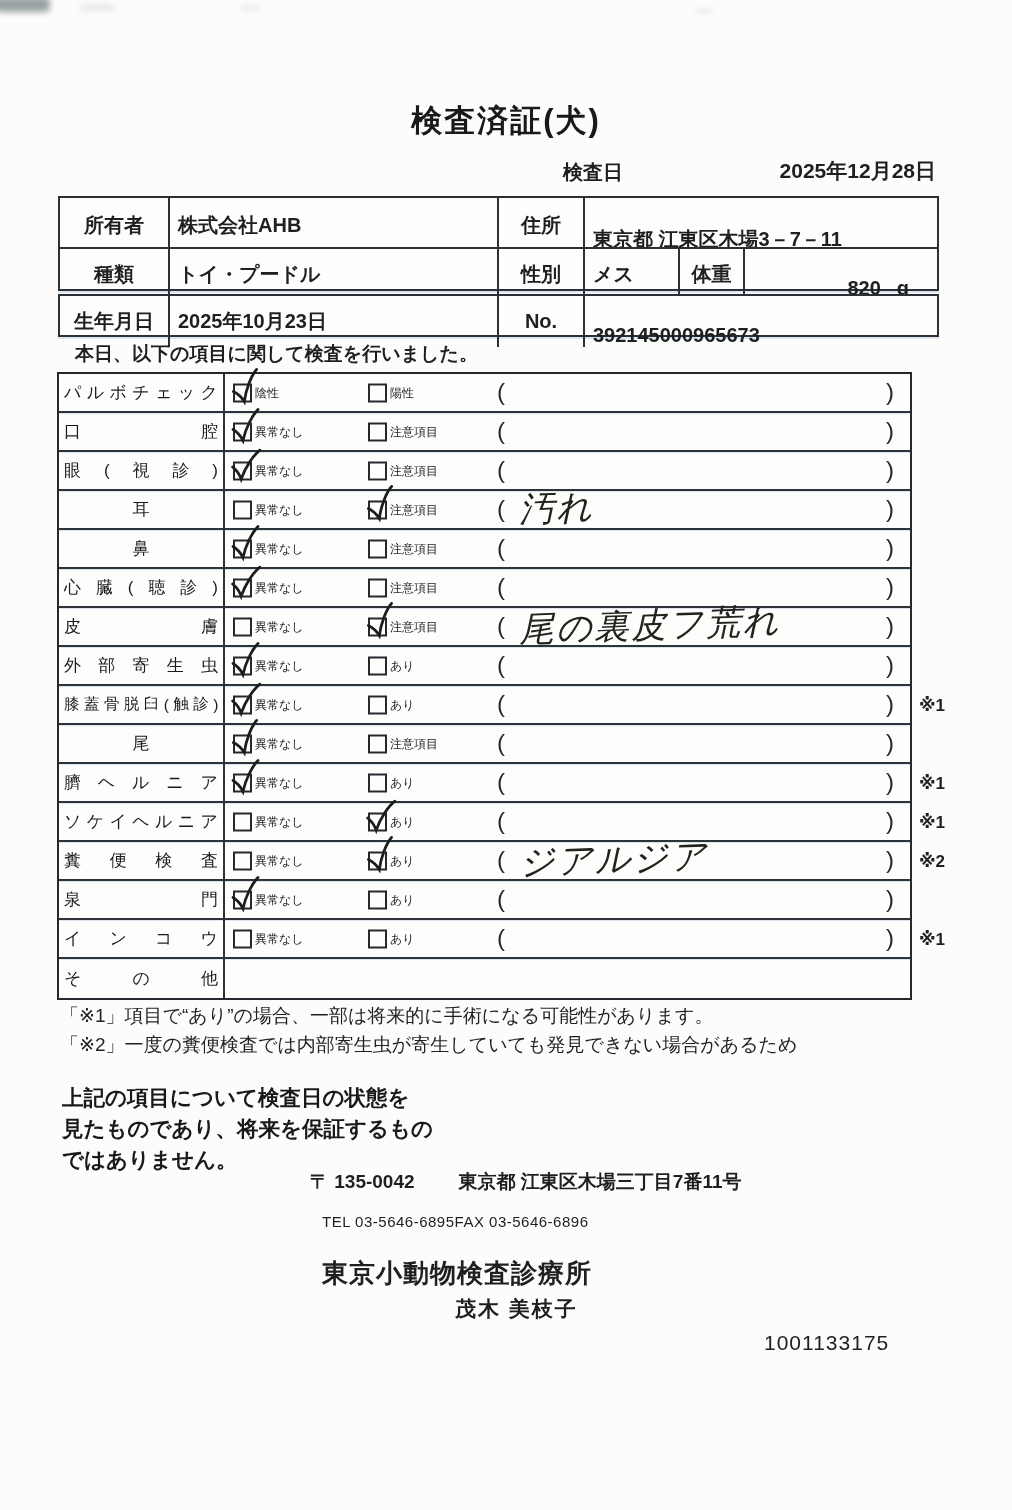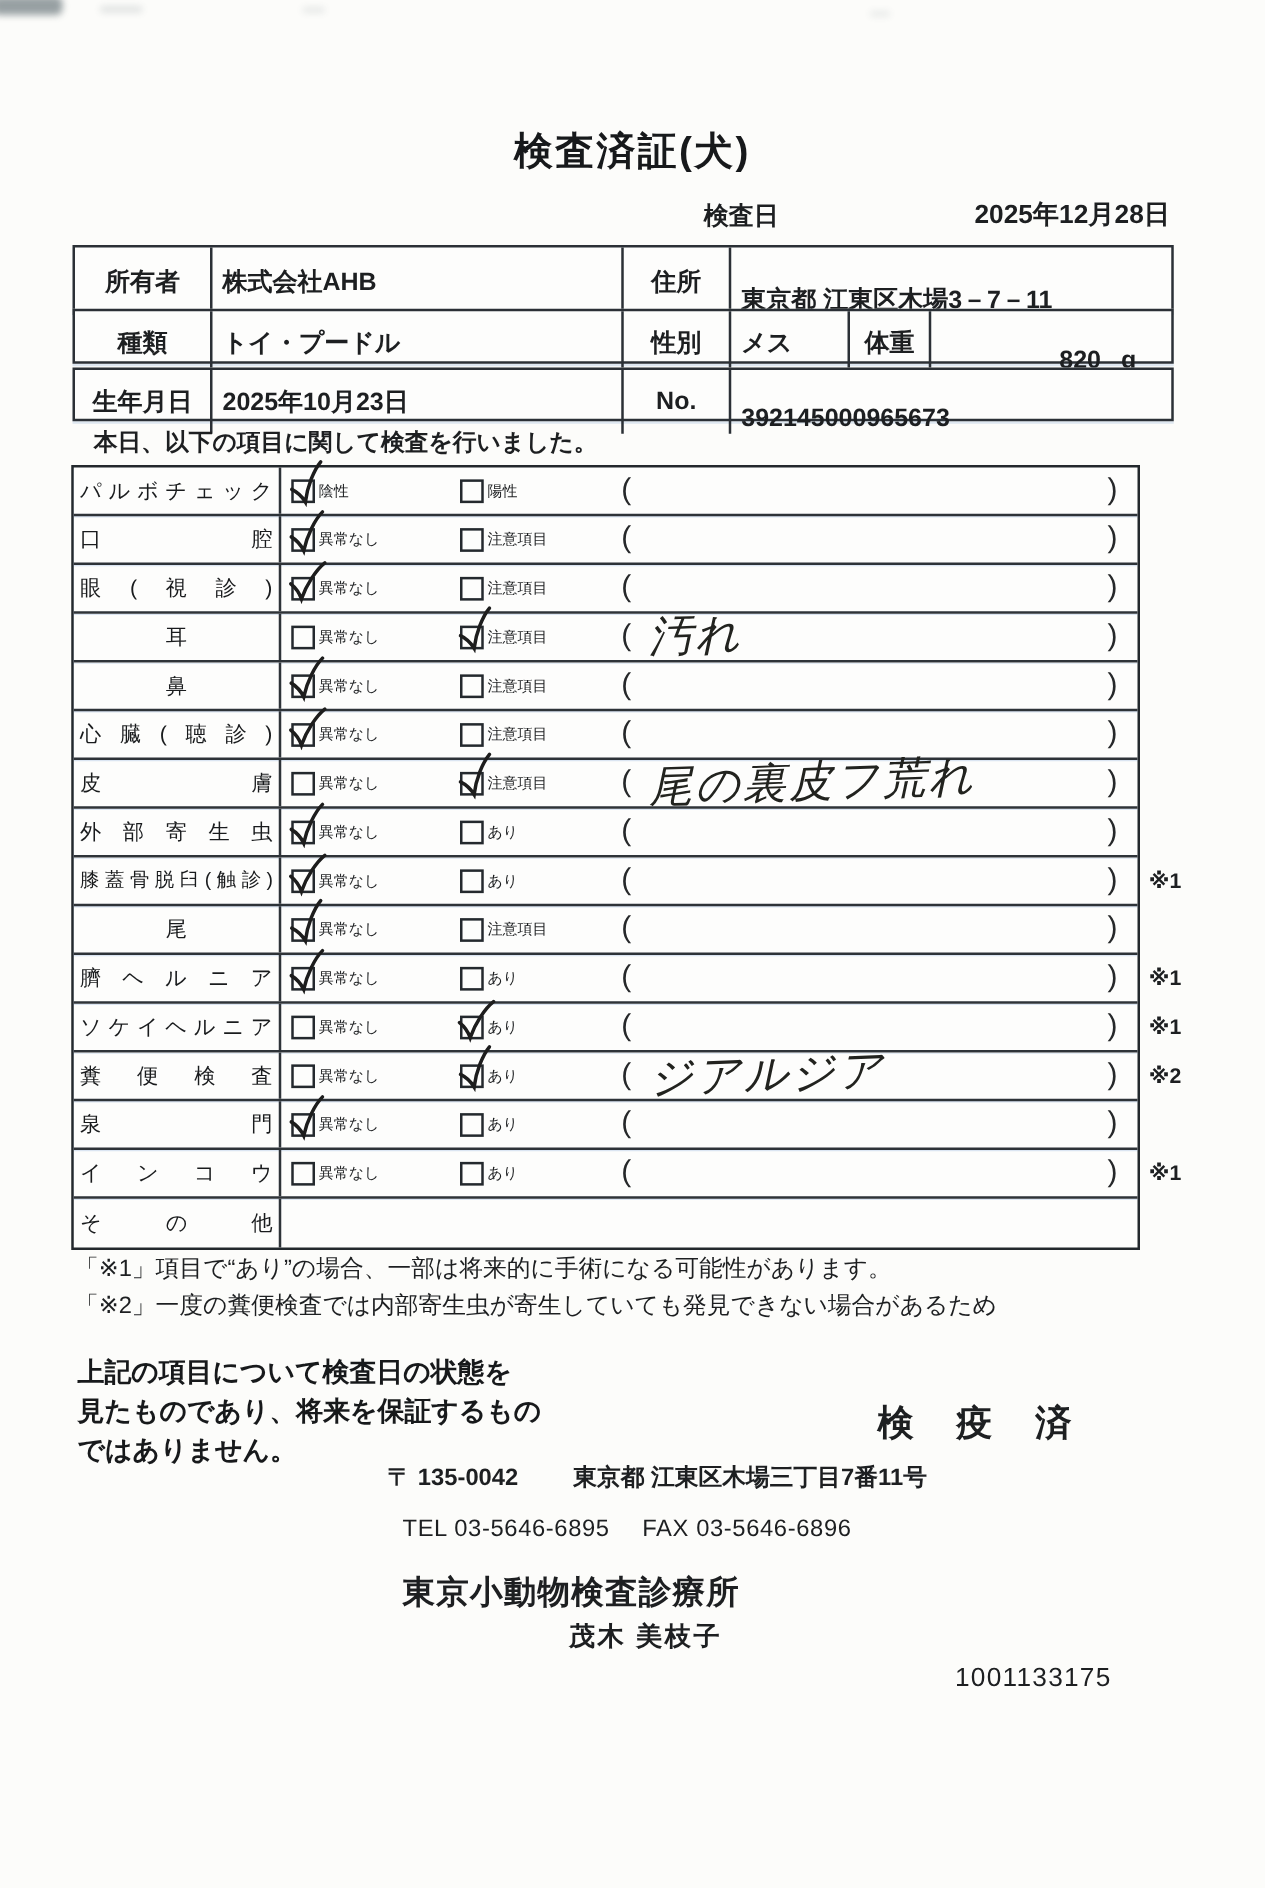--- a/index.html
+++ b/index.html
@@ -74,21 +74,21 @@
     font-size:17px; font-weight:600; white-space:nowrap; color:#1d1f21; }
 
   .footnotes { position:absolute; left:60px; top:1001px; font-size:19px; font-weight:500; line-height:29px; }
   .footnotes .cont { padding-left:46px; }
 
   .disclaimer { position:absolute; left:62px; top:1083px; font-size:21.5px; font-weight:700; line-height:31px; color:#17191b; }
 
   .stamp { position:absolute; left:702px; top:1119px; font-size:29px; font-weight:600; letter-spacing:13px; white-space:nowrap; }
 
   .addr-line { position:absolute; left:310px; top:1169px; font-size:19px; font-weight:600; display:flex; gap:44px; white-space:nowrap; }
-  .tel-line { position:absolute; left:322px; top:1213px; font-size:19px; font-weight:500; display:flex; gap:26px; letter-spacing:.5px; white-space:nowrap; }
+  .tel-line { position:absolute; left:322px; top:1213px; font-size:15px; font-weight:500; display:flex; letter-spacing:.5px; white-space:nowrap; }
   .clinic-name { position:absolute; left:322px; top:1256px; font-size:26px; font-weight:600; letter-spacing:1px; }
   .vet-name { position:absolute; left:455px; top:1295px; font-size:21px; font-weight:600; letter-spacing:2px; }
   .serial { position:absolute; left:764px; top:1331px; font-size:21px; font-weight:500; letter-spacing:1px; }
 </style>
 </head>
 <body>
 
 <div class="page">
 
   <div class="smudge s1"></div>
@@ -568,21 +568,20 @@
     <div>「※1」項目で“あり”の場合、一部は将来的に手術になる可能性があります。</div>
     <div>「※2」一度の糞便検査では内部寄生虫が寄生していても発見できない場合があるため</div>
   </div>
 
   <div class="disclaimer">
     <div>上記の項目について検査日の状態を</div>
     <div>見たものであり、将来を保証するもの</div>
     <div>ではありません。</div>
   </div>
 
-  <div class="stamp">検 疫 済</div>
 
   <div class="addr-line">
     <span>〒 135-0042</span>
     <span>東京都 江東区木場三丁目7番11号</span>
   </div>
 
   <div class="tel-line">
     <span>TEL 03-5646-6895</span>
     <span>FAX 03-5646-6896</span>
   </div>

